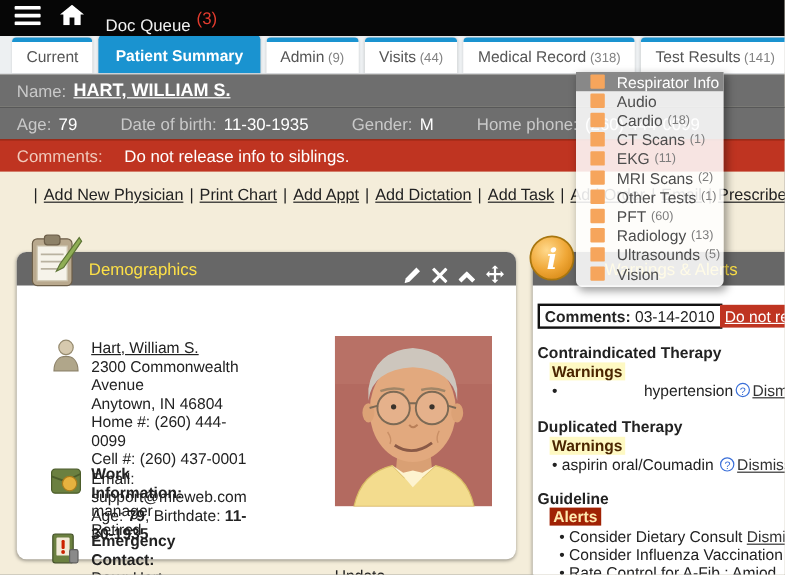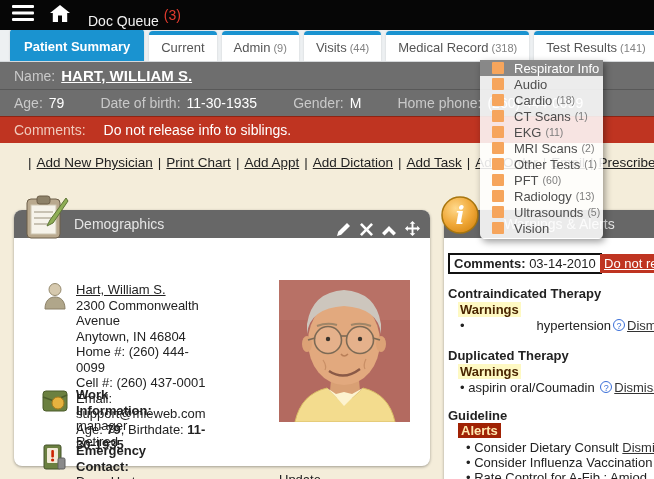--- a/index.html
+++ b/index.html
@@ -33,21 +33,21 @@
   .bar-comments label { color:#f0cabc; margin-left:14px; }
   .bar-comments .val { color:#fff; font-size:14px; margin-left:18px; }
 
   
   .quicklinks { position:absolute; left:28px; top:155px; width:640px; font-size:13.5px; color:#222; white-space:nowrap; }
   .quicklinks a { color:#222; text-decoration:underline; cursor:pointer; margin:0 5px; }
   .quicklinks .sep { color:#222; }
 
   
   .panel { position:absolute; background:#fff; border-radius:8px; box-shadow:0 1px 3px rgba(0,0,0,.35); }
-  .panel-hdr { position:absolute; left:0; top:0; width:100%; height:28px; background:#676767; border-radius:8px 8px 0 0; color:#e5e5e5; font-size:14px; line-height:28px; }
+  .panel-hdr { position:absolute; left:0; top:0; width:100%; height:28px; background:#676767; border-radius:8px 8px 0 0; color:#fde047; font-size:14px; line-height:28px; }
   .hdr-title { margin-left:60px; }
   .hdr-icons { position:absolute; right:10px; top:7px; display:flex; gap:9px; }
   .hdr-icons span { cursor:pointer; display:inline-block; }
 
   .demo-panel { left:14px; top:210px; width:416px; height:256px; }
   .clipboard-icon { position:absolute; left:8px; top:-16px; }
   .demo-body { position:absolute; left:0; top:28px; font-size:13px; color:#222; }
   .line { line-height:15.5px; }
   .demo-text { position:absolute; left:62px; top:44px; }
   .demo-name { color:#222; text-decoration:underline; cursor:pointer; }
@@ -101,22 +101,22 @@
     <span class="home-btn">
       <svg width="20" height="17" viewBox="0 0 20 17">
           <path d="M10 0 L20 8 L17.2 8 L17.2 17 L12 17 L12 10.5 L8 10.5 L8 17 L2.8 17 L2.8 8 L0 8 Z" fill="#fff"></path>
         </svg>
     </span>
     <span class="topbar-title">Doc Queue</span>
     <span class="topbar-count">(3)</span>
   </div>
 
   <div class="tabstrip">
+    <div class="tab"><span>Current</span></div>
     <div class="tab active"><span>Patient Summary</span></div>
-    <div class="tab"><span>Current</span></div>
     <div class="tab"><span>Admin</span><span class="cnt">(9)</span></div>
     <div class="tab"><span>Visits</span><span class="cnt">(44)</span></div>
     <div class="tab"><span>Medical Record</span><span class="cnt">(318)</span></div>
     <div class="tab"><span>Test Results</span><span class="cnt">(141)</span></div>
 
   </div>
 
   <div class="bar bar-name">
     <label>Name:</label>
     <span class="pt-name">HART, WILLIAM S.</span>

